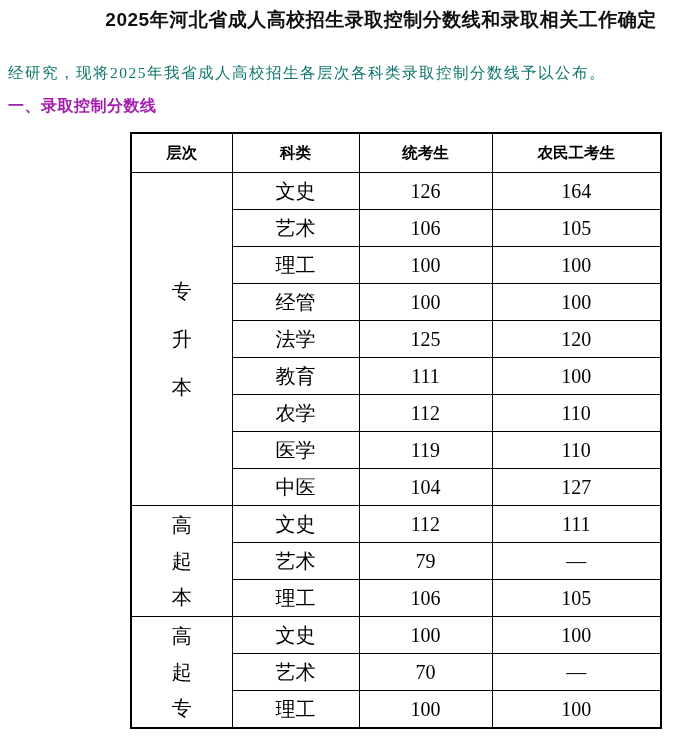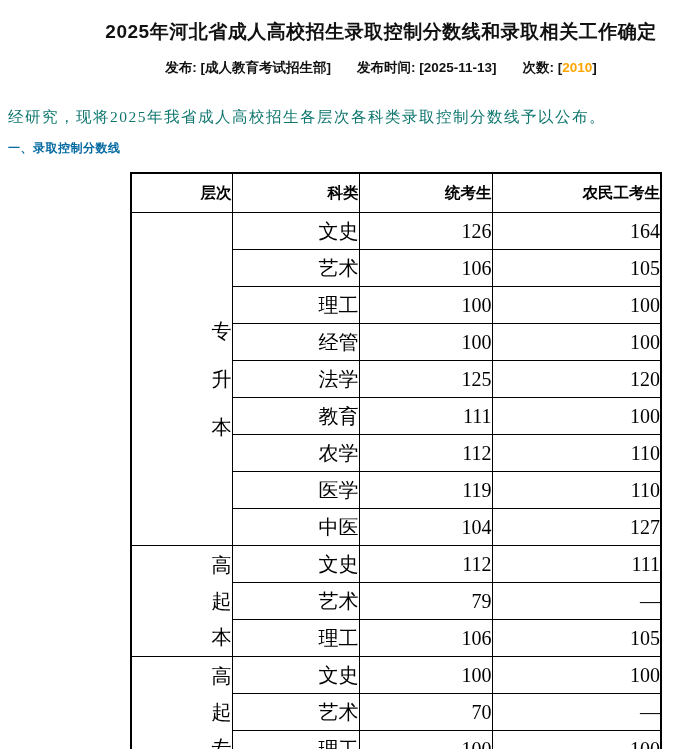--- a/index.html
+++ b/index.html
@@ -10,21 +10,21 @@
   body {
     width: 686px;
     height: 749px;
     overflow: hidden;
     font-family: "Liberation Sans", sans-serif;
     color: #000000;
     position: relative;
   }
   
   .doc-header {
-    padding-top: 20px;
+    padding-top: 8px;
     padding-left: 76px; 
     text-align: center;
   }
   .doc-title {
     margin: 0;
     font-size: 19px;
     font-weight: bold;
     line-height: 1.3;
     color: #111111;
     letter-spacing: 0.5px;
@@ -43,38 +43,38 @@
   .notice {
     margin: 31px 8px 0 8px;
     font-family: "Liberation Serif", "DejaVu Serif", serif;
     font-size: 15.5px;
     letter-spacing: 1.5px;
     line-height: 1.2;
   }
   
   .section-heading {
     margin: 14px 0 0 8px;
-    font-size: 12px;
-    font-weight: bold;
-    color: #0369a1;
+    font-size: 16px;
+    font-weight: bold;
+    color: #a21caf;
     letter-spacing: 0.5px;
   }
   
   .score-table {
     margin: 15px 0 0 130px;
     width: 530px;
     table-layout: fixed;
     border-collapse: collapse;
     border: 2px solid #000000;
     font-family: "Liberation Serif", "DejaVu Serif", serif;
   }
   .score-table th,
   .score-table td {
     border: 1px solid #000000;
-    text-align: right;
+    text-align: center;
     vertical-align: middle;
     padding: 0;
   }
   .score-table th {
     height: 38px;
     font-size: 15.5px;
     font-weight: bold;
   }
   .score-table td {
     height: 36px;
@@ -89,25 +89,20 @@
     display: inline-block;
   }
   .lh-big   { line-height: 48px; }  
   .lh-small { line-height: 36px; }  
 </style>
 </head>
 <body>
 
 <div class="doc-header">
   <h1 class="doc-title">2025年河北省成人高校招生录取控制分数线和录取相关工作确定</h1>
-  <div class="publish-line">
-    <span>发布: [成人教育考试招生部]</span>
-    <span>发布时间: [2025-11-13]</span>
-    <span><span>次数: [</span><span style="color: rgb(255, 165, 0);">2010</span><span>]</span></span>
-  </div>
 </div>
 
 <p class="notice" style="color: #0f766e;">经研究，现将2025年我省成人高校招生各层次各科类录取控制分数线予以公布。</p>
 
 <div class="section-heading">一、录取控制分数线</div>
 
 <table class="score-table">
   <colgroup>
     <col style="width:101px">
     <col style="width:127px">

